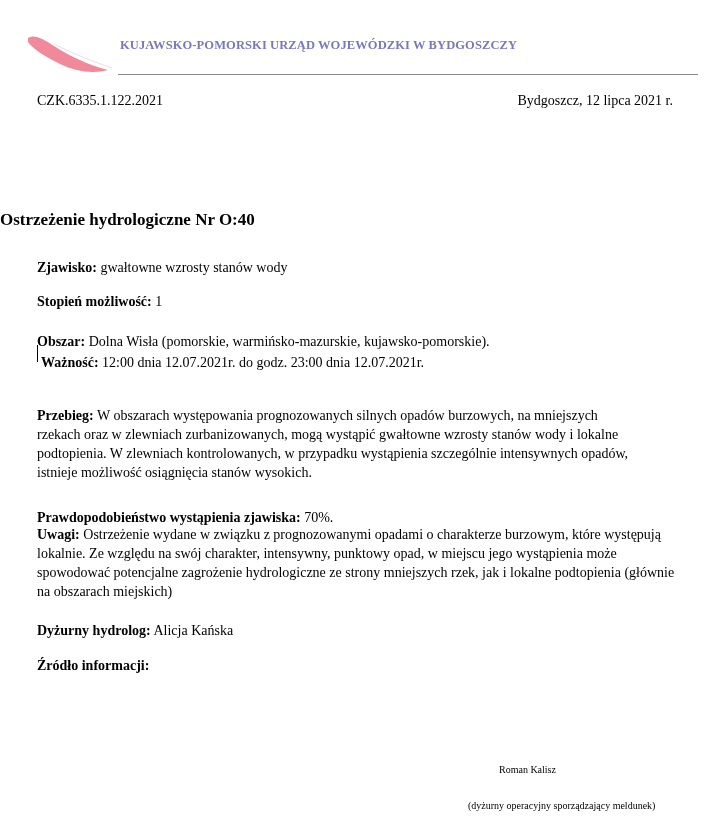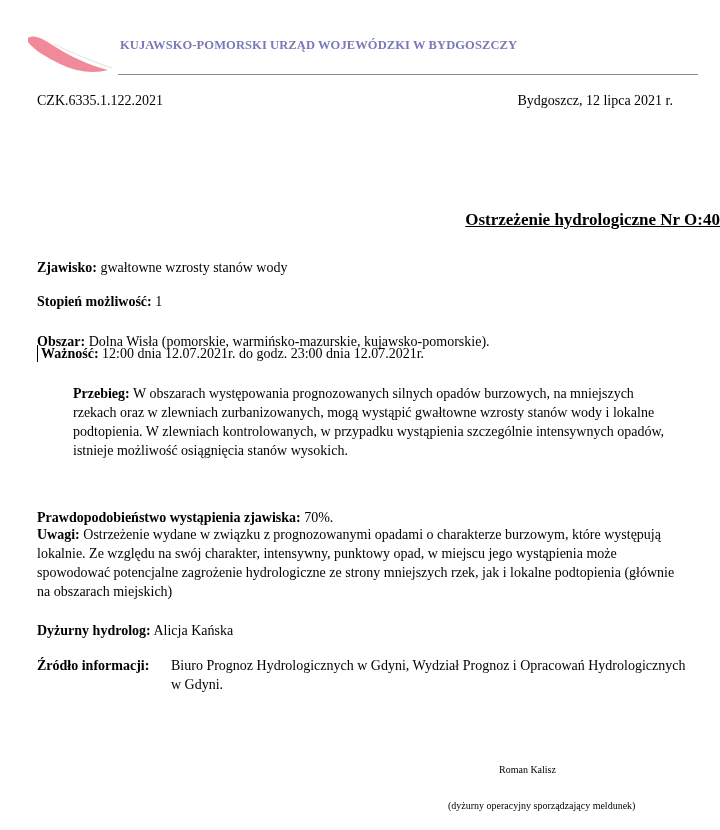--- a/index.html
+++ b/index.html
@@ -4,28 +4,28 @@
 <style>
   html, body { margin:0; padding:0; background:#ffffff; }
   body { width:720px; height:830px; position:relative; overflow:hidden;
          font-family:"Liberation Serif", serif; color:#000; }
   .logo { position:absolute; left:24px; top:32px; width:90px; height:44px; }
   .hdr { position:absolute; left:120px; top:38px; width:480px; 
          color:#7a78b8; font-weight:bold; font-size:12.5px; line-height:14px; letter-spacing:0.1px; }
   .hrule { position:absolute; left:118px; top:74px; width:580px; height:1px; background:#8a8a8a; }
   .ref { position:absolute; left:37px; top:93px; font-size:14px; }
   .date { position:absolute; right:47px; top:93px; font-size:14px; }
-  .title { position:absolute; left:0; width:720px; top:210px; text-align:right; font-weight:bold; font-size:17px;text-decoration:underline; }
+  .title { position:absolute; left:0; width:720px; top:210px; text-align:left; font-weight:bold; font-size:17px; }
   .field { position:absolute; left:37px; width:640px; font-size:14px; line-height:19px; }
   .field b { font-weight:bold; }
   .cursor { position:absolute; left:37px; top:345px; width:1px; height:17px; background:#000; }
   .src-label { display:inline-block; }
   .src-val { position:absolute; left:134px; top:0; width:520px; }
   .sig { position:absolute; left:499px; top:764px; font-size:10px; }
-  .sig-note { position:absolute; left:448px; top:800px; font-size:10px; }
+  .sig-note { position:absolute; left:468px; top:800px; font-size:10px; }
 </style>
 </head>
 <body>
 
 <svg class="logo" viewBox="0 0 90 44">
   <path d="M4 6 C 10 2, 18 6, 30 14 C 46 24, 62 32, 84 38 C 70 42, 52 40, 36 32 C 22 25, 10 18, 4 10 Z" fill="#f08a9a"></path>
   <path d="M30 12 C 50 22, 70 30, 88 36" stroke="#e8e0e2" stroke-width="1" fill="none"></path>
 </svg>
 
 <div class="hdr">
@@ -41,34 +41,33 @@
 <div class="field" style="top:258px;">
   <b>Zjawisko:</b><span> gwałtowne wzrosty stanów wody</span>
 </div>
 <div class="field" style="top:292px;">
   <b>Stopień możliwość:</b><span> 1</span>
 </div>
 <div class="field" style="top:332px;">
   <b>Obszar:</b><span> Dolna Wisła (pomorskie, warmińsko-mazurskie, kujawsko-pomorskie).</span>
 </div>
 <div class="cursor"></div>
-<div class="field" style="top:344px; left:41px;">
+<div class="field" style="top:353px; left:41px;">
   <b>Ważność:</b><span> 12:00 dnia 12.07.2021r. do godz. 23:00 dnia 12.07.2021r.</span>
 </div>
-<div class="field" style="top:384px; width:600px;margin-left:36px;">
+<div class="field" style="top:406px; width:600px;">
   <b>Przebieg:</b><span> W obszarach występowania prognozowanych silnych opadów burzowych, na mniejszych rzekach oraz w zlewniach zurbanizowanych, mogą wystąpić gwałtowne wzrosty stanów wody i lokalne podtopienia. W zlewniach kontrolowanych, w przypadku wystąpienia szczególnie intensywnych opadów, istnieje możliwość osiągnięcia stanów wysokich.</span>
 </div>
 <div class="field" style="top:508px;">
   <b>Prawdopodobieństwo wystąpienia zjawiska:</b><span> 70%.</span>
 </div>
 <div class="field" style="top:525px; width:640px;">
   <b>Uwagi:</b><span> Ostrzeżenie wydane w związku z prognozowanymi opadami o charakterze burzowym, które występują lokalnie. Ze względu na swój charakter, intensywny, punktowy opad, w miejscu jego wystąpienia może spowodować potencjalne zagrożenie hydrologiczne ze strony mniejszych rzek, jak i lokalne podtopienia (głównie na obszarach miejskich)</span>
 </div>
 <div class="field" style="top:621px;">
   <b>Dyżurny hydrolog:</b><span> Alicja Kańska</span>
 </div>
 <div class="field" style="top:656px; height:40px;">
   <b class="src-label">Źródło informacji:</b>
-  <span class="src-val">Biuro Prognoz Hydrologicznych w Gdyni, Wydział Prognoz i Opracowań Hydrologicznych w Gdyni.</span>
 </div>
 
 <div class="sig">Roman Kalisz</div>
 <div class="sig-note">(dyżurny operacyjny sporządzający meldunek)</div>
 
 </body></html>

